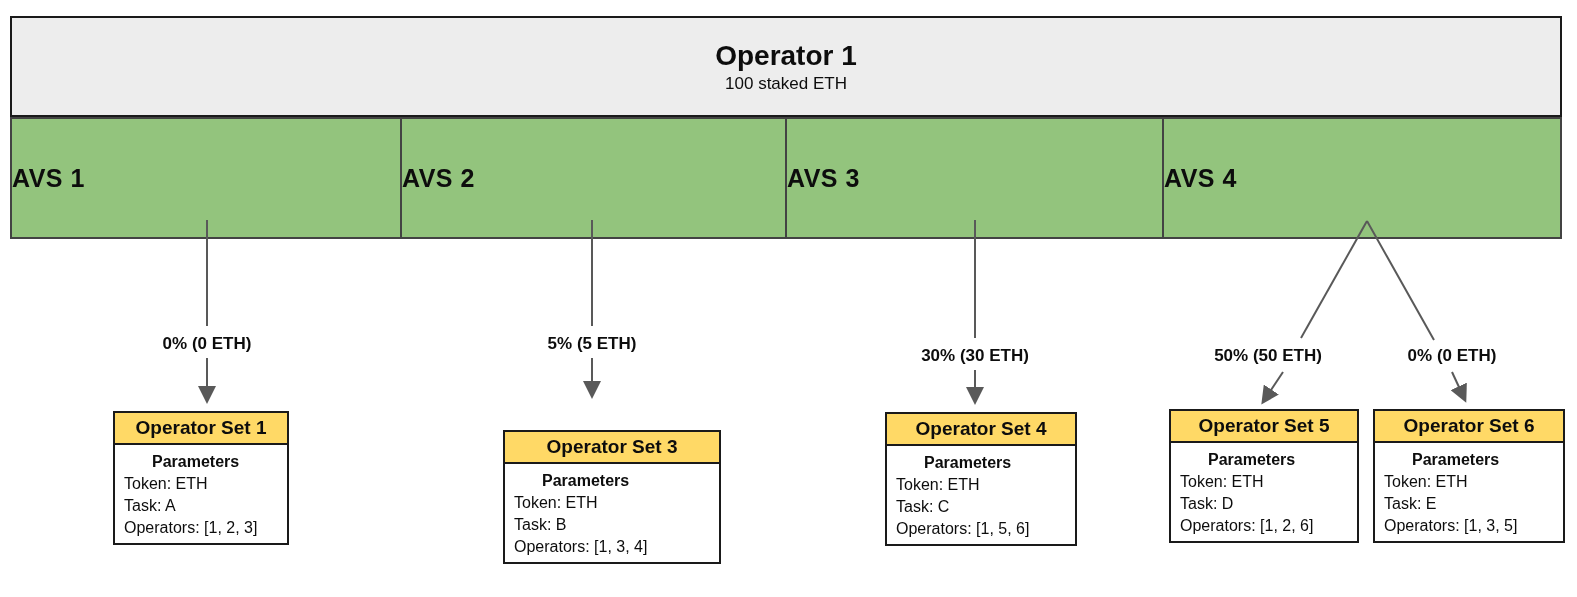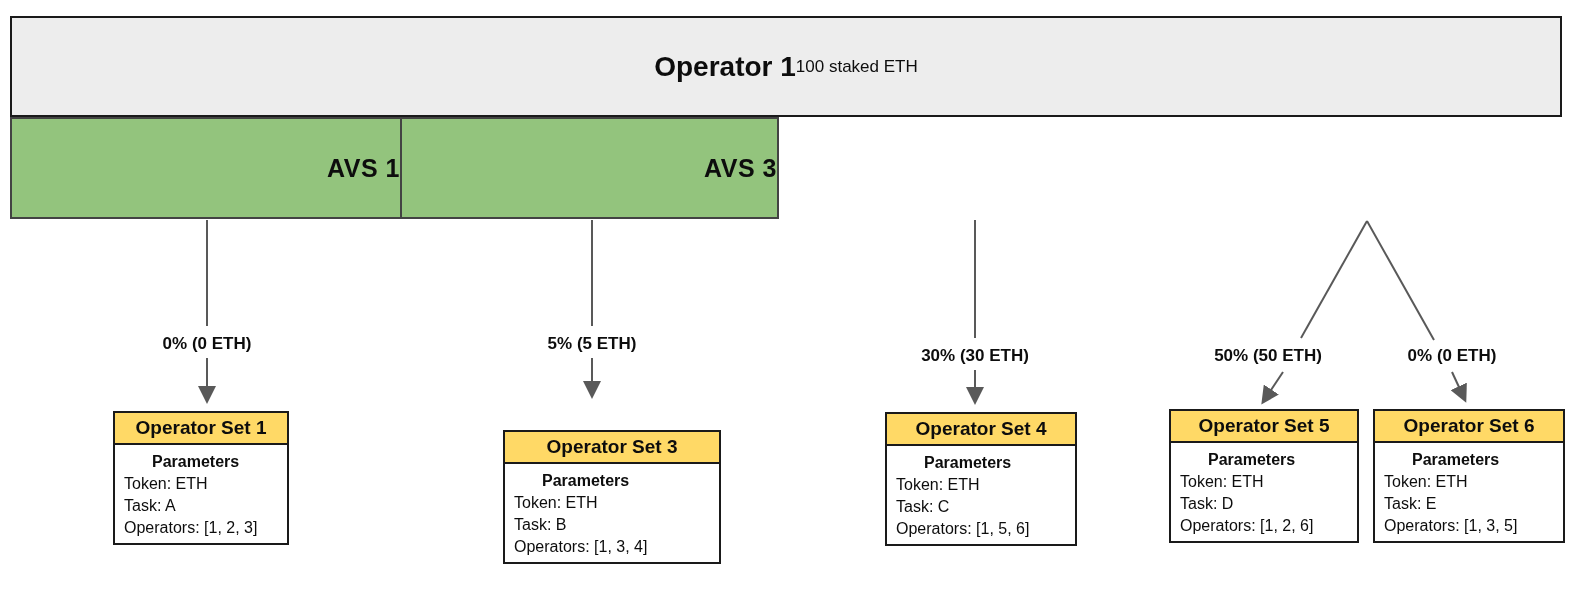--- a/index.html
+++ b/index.html
@@ -11,34 +11,34 @@
     --arrow:#595959;
   }
   html,body{margin:0;padding:0;background:#ffffff;}
   body{font-family:"Liberation Sans", sans-serif;color:#0d0d0d;}
   .canvas{position:relative;width:1577px;height:597px;background:#ffffff;overflow:hidden;}
 
   
   .operator-box{
     position:absolute;left:10px;top:16px;width:1548px;height:97px;
     background:var(--gray);border:2px solid var(--border-dark);
-    display:flex;flex-direction:row;align-items:center;justify-content:center;
+    display:flex;flex-direction:column;align-items:center;justify-content:center;
   }
   .op-title{font-size:28px;font-weight:bold;line-height:34px;}
   .op-sub{font-size:17px;line-height:22px;}
 
   
   .avs-row{
     position:absolute;left:10px;top:117px;width:1552px;height:102px;
     display:flex;
   }
   .avs-cell{
-    box-sizing:border-box;height:102px;background:var(--green);
+    box-sizing:border-box;height:122px;background:var(--green);
     border:2px solid var(--cell-border);
-    display:flex;align-items:center;justify-content:flex-end;
+    display:flex;align-items:center;justify-content:flex-start;
   }
   .avs-cell + .avs-cell{margin-left:-2px;}
   .avs-label{font-size:25px;font-weight:bold;letter-spacing:0.5px;}
 
   
   .arrows{position:absolute;left:0;top:0;width:1577px;height:597px;pointer-events:none;}
 
   
   .alloc-label{
     position:absolute;transform:translateX(-50%);
@@ -66,22 +66,28 @@
 
   <div class="operator-box">
     <div class="op-title">Operator 1</div>
     <div class="op-sub">100 staked ETH</div>
   </div>
 
   <div class="avs-row">
     <div class="avs-cell" style="width:392px">
       <span class="avs-label">AVS 1</span>
     </div>
+    <div class="avs-cell" style="width:387px">
+      <span class="avs-label">AVS 2</span>
+    </div>
     <div class="avs-cell" style="width:379px">
       <span class="avs-label">AVS 3</span>
+    </div>
+    <div class="avs-cell" style="width:400px">
+      <span class="avs-label">AVS 4</span>
     </div>
   </div>
 
   <svg class="arrows" width="1577" height="597" viewBox="0 0 1577 597">
     <defs>
       <marker id="ah" markerWidth="10" markerHeight="9" refX="7.5" refY="4.5" orient="auto">
         <path d="M0,0 L9,4.5 L0,9 Z" fill="#595959"></path>
       </marker>
     </defs>
 

